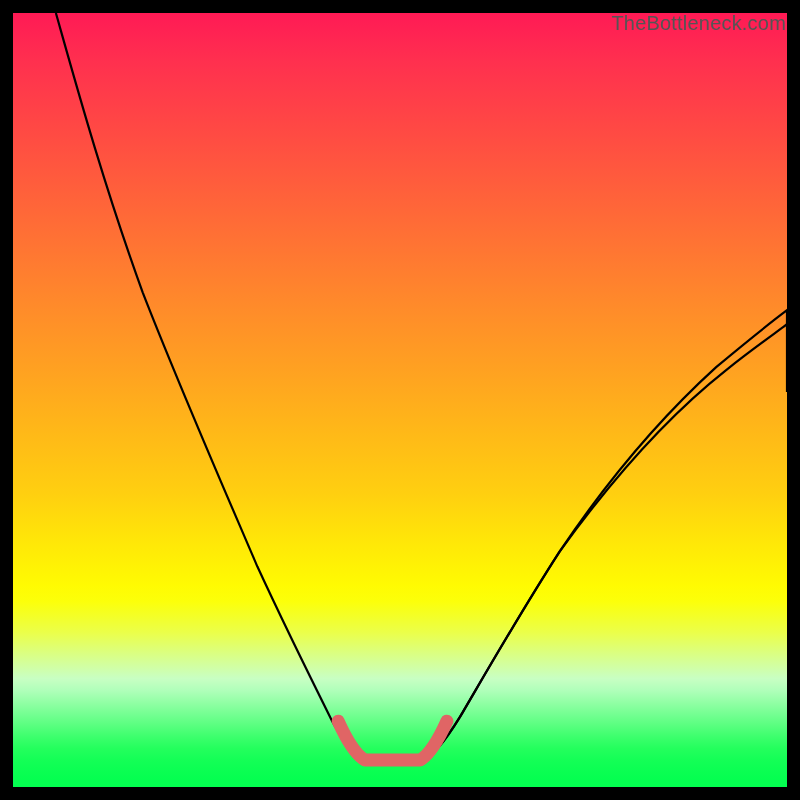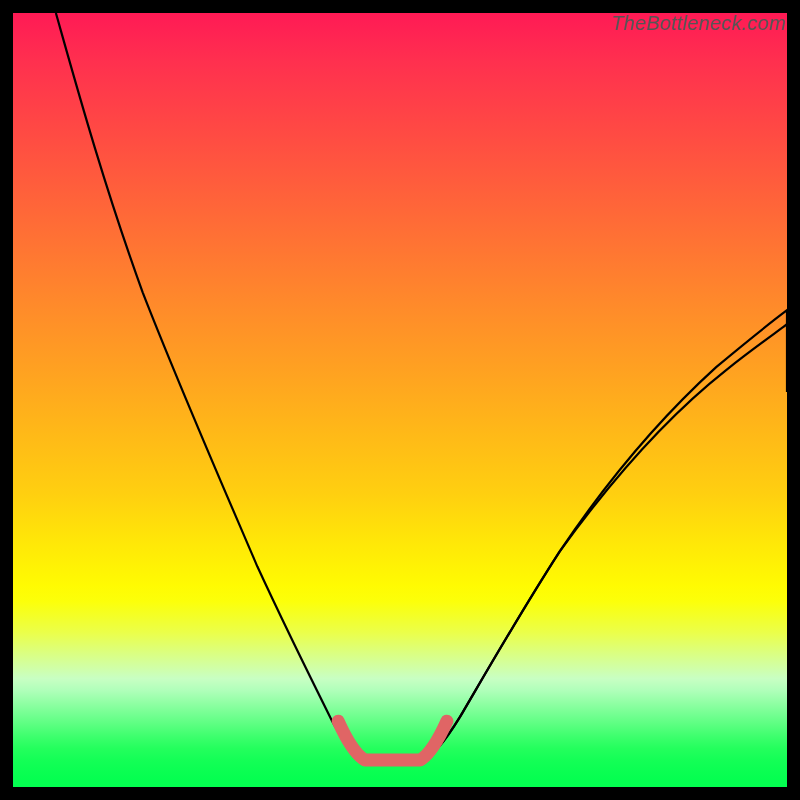--- a/index.html
+++ b/index.html
@@ -65,21 +65,20 @@
   }
   .watermark {
     position: absolute;
     top: 12px;
     right: 14px;
     font-size: 20px;
     font-weight: 400;
     color: #555;
     letter-spacing: 0.2px;
     z-index: 10;
-    font-style: italic;
   }
   svg.curves {
     position: absolute;
     inset: 0;
     width: 100%;
     height: 100%;
   }
 </style>
 </head>
 <body>

